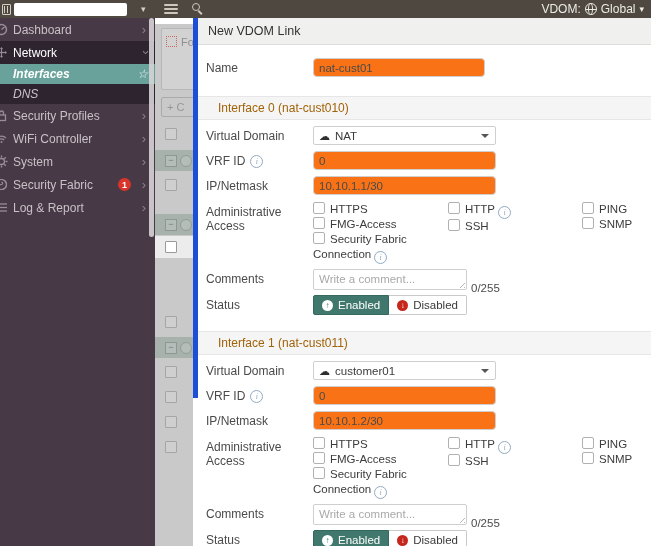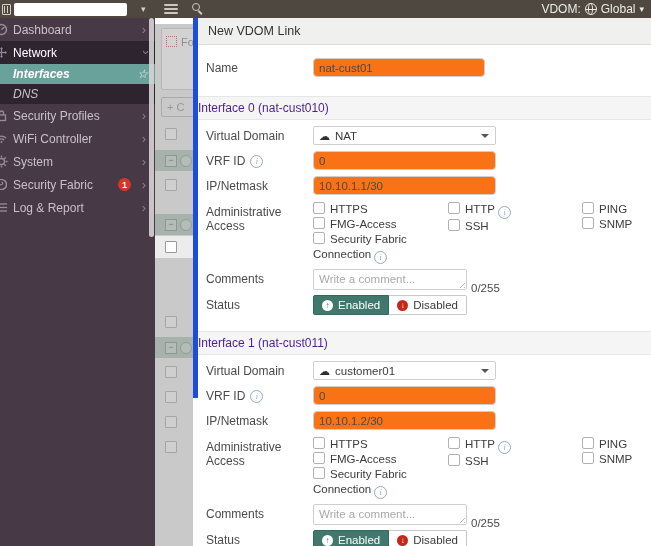--- a/index.html
+++ b/index.html
@@ -67,21 +67,21 @@
          border-left:5px solid #1d4ed8;box-sizing:border-box;z-index:15;}
   .ptitle{height:26px;background:#f0f0ef;border-bottom:1px solid #dcdcdc;display:flex;
           align-items:center;padding-left:10px;font-size:12.5px;color:#333;}
   .frow{display:flex;align-items:flex-start;padding-left:8px;margin-top:6px;}
   .flabel{flex:0 0 107px;font-size:12px;color:#4a4a4a;padding-top:3px;display:flex;align-items:center;gap:5px;}
   .txt{width:183px;height:19px;box-sizing:border-box;border:1px solid #cfcfcf;border-radius:4px;
        font-family:"Liberation Sans",sans-serif;font-size:11.5px;color:#4a4a4a;padding:0 5px;background:#f97316;outline:none;}
   .txt.namew{width:172px;}
   .namerow{margin-top:13px;}
   .sechdr{height:22px;background:#f5f5f5;border-top:1px solid #e6e6e6;border-bottom:1px solid #e6e6e6;
-          display:flex;align-items:center;padding-left:0;font-size:12px;color:#4c1d95;margin-top:19px;}
+          display:flex;align-items:center;padding-left:20px;font-size:12px;color:#a16207;margin-top:19px;}
   .sechdr.second{margin-top:16px;}
   .select{width:183px;height:19px;box-sizing:border-box;border:1px solid #cfcfcf;border-radius:2px;
           display:flex;align-items:center;gap:5px;padding:0 5px;font-size:11.5px;color:#3b3b3b;position:relative;background:#fff;cursor:default;}
   .select .cloud{font-size:11px;color:#2f2f2f;line-height:10px;}
   .select .dcaret{position:absolute;right:6px;width:0;height:0;border-left:4px solid transparent;
           border-right:4px solid transparent;border-top:4px solid #555;}
   .info{display:inline-block;width:11px;height:11px;border-radius:50%;border:1px solid #93a9c2;
         color:#93a9c2;font-size:8px;line-height:11px;text-align:center;box-sizing:content-box;
         font-family:"Liberation Serif",serif;font-style:italic;flex:0 0 auto;}
   .adminrow{margin-top:7px;}

